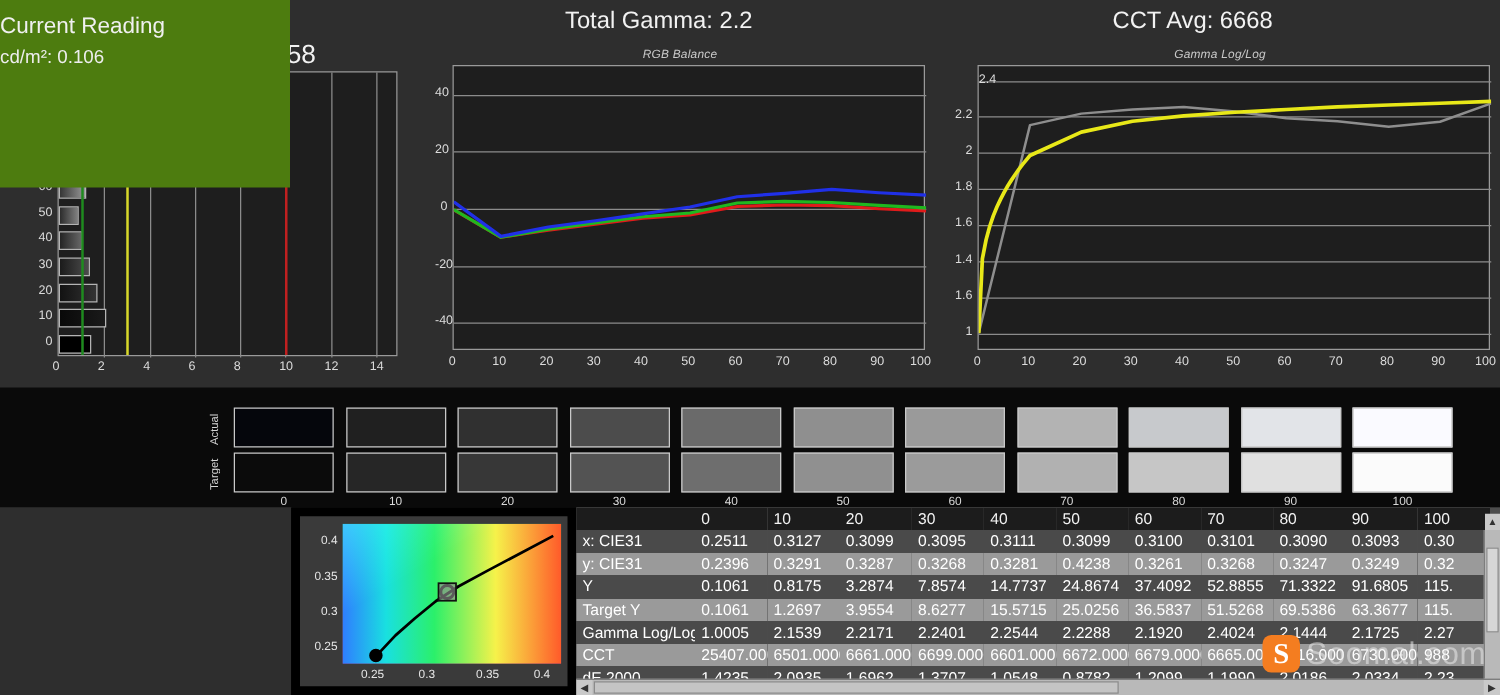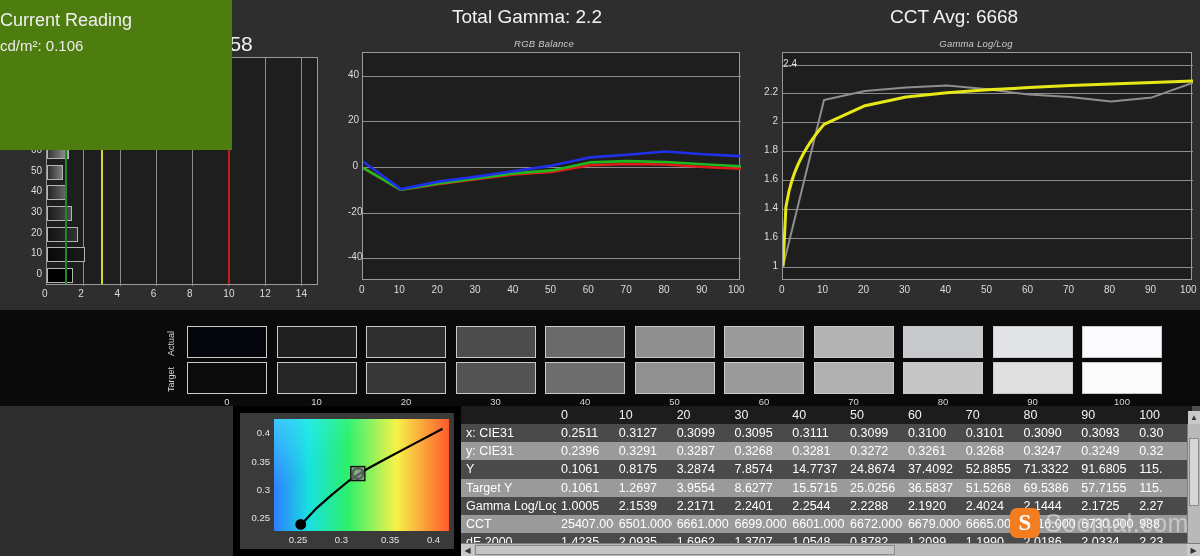--- a/index.html
+++ b/index.html
@@ -376,21 +376,21 @@
             <td>0.3093</td>
             <td>0.30</td>
           </tr>
           <tr>
             <td>y: CIE31</td>
             <td>0.2396</td>
             <td>0.3291</td>
             <td>0.3287</td>
             <td>0.3268</td>
             <td>0.3281</td>
-            <td>0.3272</td>
+            <td>0.4238</td>
             <td>0.3261</td>
             <td>0.3268</td>
             <td>0.3247</td>
             <td>0.3249</td>
             <td>0.32</td>
           </tr>
           <tr>
             <td>Y</td>
             <td>0.1061</td>
             <td>0.8175</td>
@@ -408,21 +408,21 @@
             <td>Target Y</td>
             <td>0.1061</td>
             <td>1.2697</td>
             <td>3.9554</td>
             <td>8.6277</td>
             <td>15.5715</td>
             <td>25.0256</td>
             <td>36.5837</td>
             <td>51.5268</td>
             <td>69.5386</td>
-            <td>57.7155</td>
+            <td>63.3677</td>
             <td>115.</td>
           </tr>
           <tr>
             <td>Gamma Log/Log</td>
             <td>1.0005</td>
             <td>2.1539</td>
             <td>2.2171</td>
             <td>2.2401</td>
             <td>2.2544</td>
             <td>2.2288</td>

